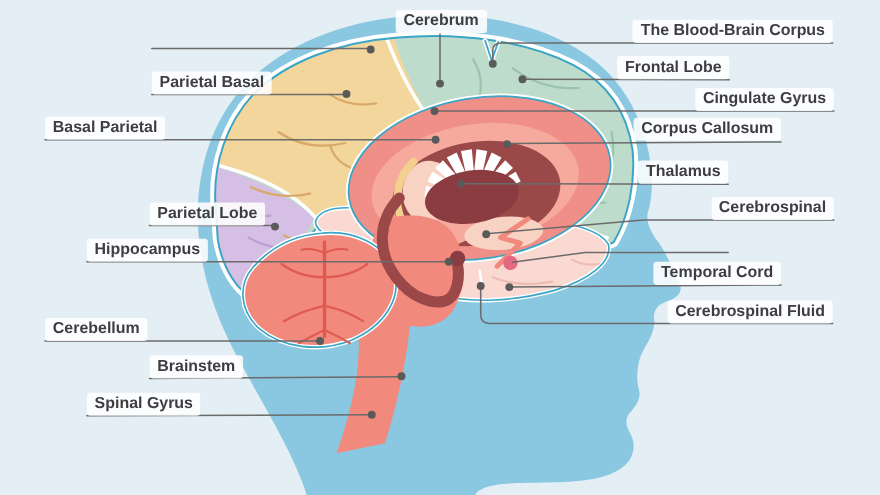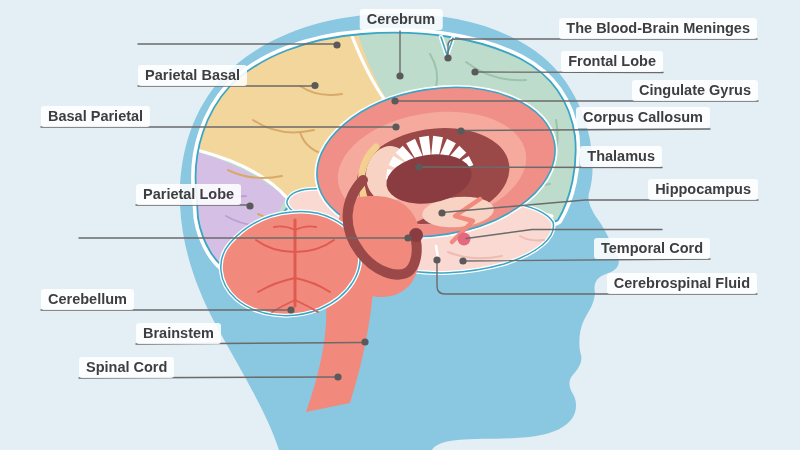--- a/index.html
+++ b/index.html
@@ -257,26 +257,27 @@
     <circle cx="419" cy="167" r="3.6"></circle>
     <circle cx="442" cy="213" r="3.6"></circle>
     <circle cx="463" cy="261" r="3.6"></circle>
     <circle cx="437" cy="260" r="3.6"></circle>
   </g>
 </svg>
 
 <div class="chip" style="left:138px;top:65px">Parietal Basal</div>
 <div class="chip" style="left:41px;top:106px">Basal Parietal</div>
 <div class="chip" style="left:136px;top:184px">Parietal Lobe</div>
+<div class="chip" style="left:79px;top:217px">Hippocampus</div>
 <div class="chip" style="left:41px;top:289px">Cerebellum</div>
 <div class="chip" style="left:136px;top:323px">Brainstem</div>
-<div class="chip" style="left:79px;top:357px">Spinal Cord</div>
+<div class="chip" style="left:79px;top:357px">Spinal Gyrus</div>
 <div class="chip center" style="left:401px;top:9px">Cerebrum</div>
-<div class="chip" style="right:43px;top:18px">The Blood-Brain Meninges</div>
+<div class="chip" style="right:43px;top:18px">The Blood-Brain Corpus</div>
 <div class="chip" style="right:137px;top:51px">Frontal Lobe</div>
 <div class="chip" style="right:42px;top:80px">Cingulate Gyrus</div>
 <div class="chip" style="right:90px;top:107px">Corpus Callosum</div>
 <div class="chip" style="right:138px;top:146px">Thalamus</div>
-<div class="chip" style="right:42px;top:179px">Hippocampus</div>
+<div class="chip" style="right:42px;top:179px">Cerebrospinal</div>
 <div class="chip" style="right:90px;top:238px">Temporal Cord</div>
 <div class="chip" style="right:43px;top:273px">Cerebrospinal Fluid</div>
 
 </div>
 
 </body></html>

